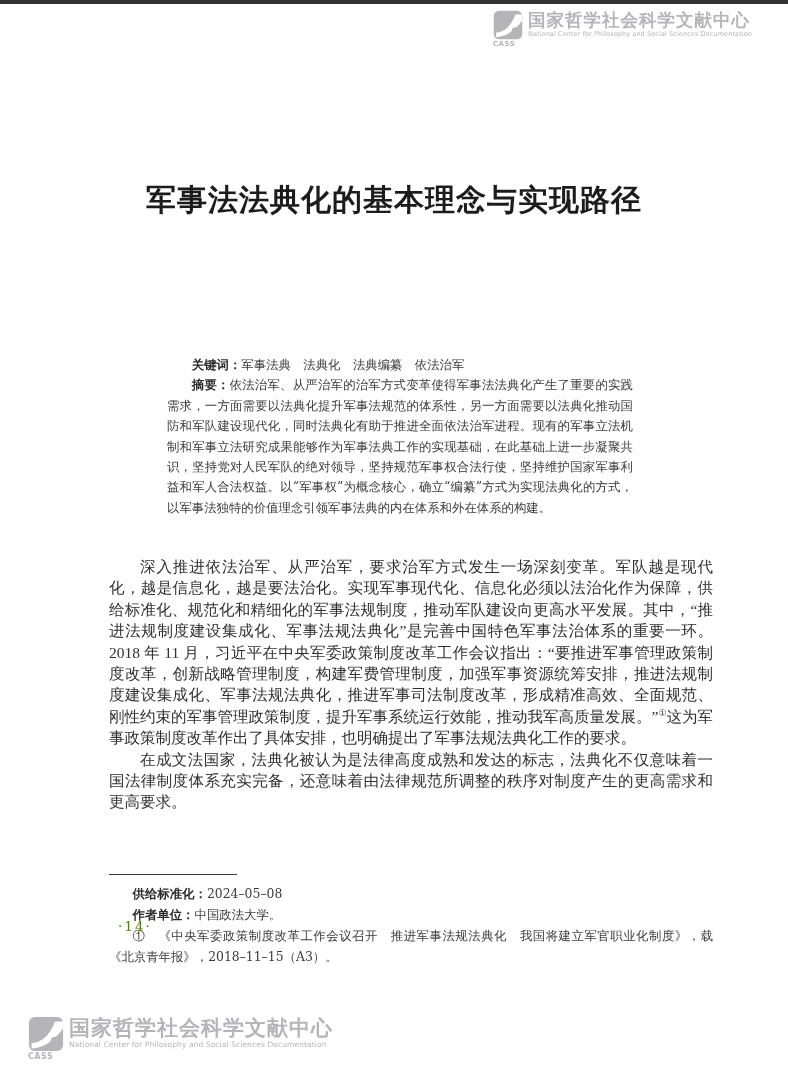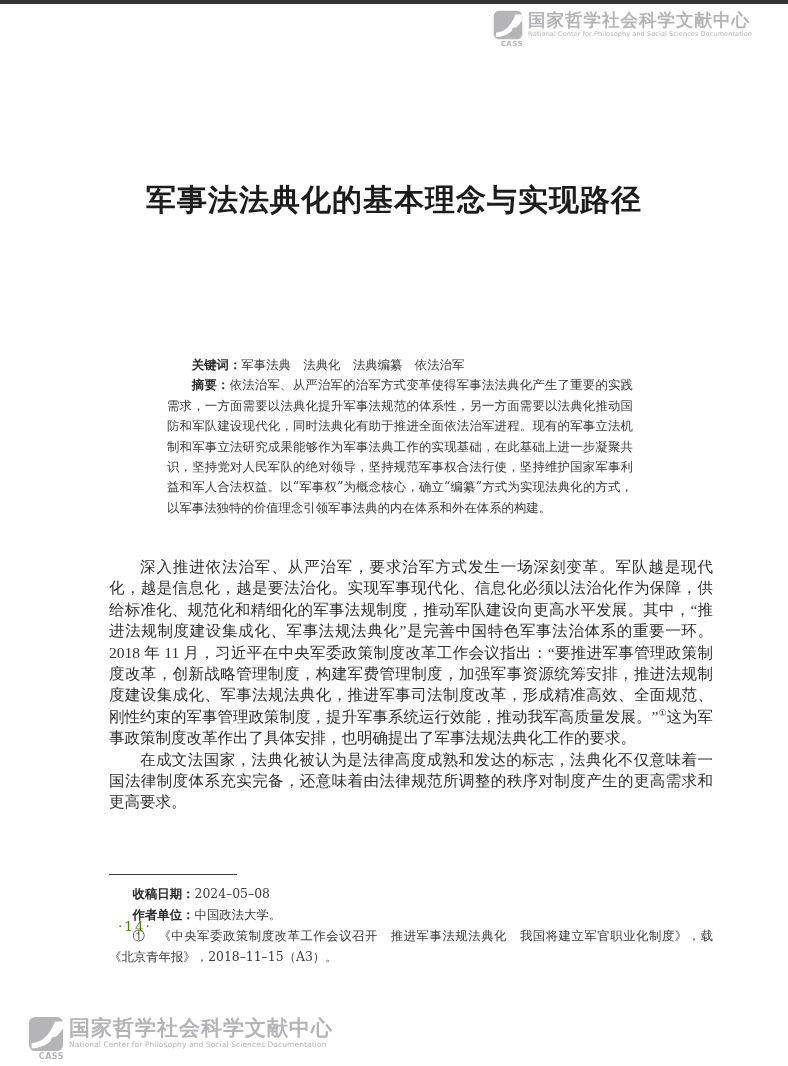--- a/index.html
+++ b/index.html
@@ -13,21 +13,21 @@
     color:#2f2f2f;
   }
   .topbar {
     position:absolute; top:0; left:0; right:0; height:4px;
     background:#333333;
   }
   
   .brand { position:absolute; display:flex; align-items:flex-start; color:#b5b5b8; }
   .brand-header { top:10px; right:36px; }
   .brand-footer { top:1016px; left:28px; }
-  .brand-col1 { display:flex; flex-direction:column; align-items:flex-end; margin-right:5px; }
+  .brand-col1 { display:flex; flex-direction:column; align-items:flex-start; margin-right:5px; }
   .brand-icon svg { display:block; }
   .brand-abbr {
     font-family:"DejaVu Sans","Liberation Sans",sans-serif;
     font-weight:bold; letter-spacing:0.5px; line-height:1; margin-top:1px;
   }
   .brand-header .brand-abbr { font-size:7px; }
   .brand-footer .brand-abbr { font-size:8px; }
   .brand-zh {
     font-family:"DejaVu Sans","Liberation Sans",sans-serif;
     font-weight:bold; line-height:1.15; letter-spacing:1px; white-space:nowrap;
@@ -127,21 +127,21 @@
     <p class="para-indent"><span class="label-b">摘要：</span><span>依法治军、从严治军的治军方式变革使得军事法法典化产生了重要的实践需求，一方面需要以法典化提升军事法规范的体系性，另一方面需要以法典化推动国防和军队建设现代化，同时法典化有助于推进全面依法治军进程。现有的军事立法机制和军事立法研究成果能够作为军事法典工作的实现基础，在此基础上进一步凝聚共识，坚持党对人民军队的绝对领导，坚持规范军事权合法行使，坚持维护国家军事利益和军人合法权益。以“军事权”为概念核心，确立“编纂”方式为实现法典化的方式，以军事法独特的价值理念引领军事法典的内在体系和外在体系的构建。</span></p>
   </div>
 
   <div class="body-block">
     <p><span>深入推进依法治军、从严治军，要求治军方式发生一场深刻变革。军队越是现代化，越是信息化，越是要法治化。实现军事现代化、信息化必须以法治化作为保障，供给标准化、规范化和精细化的军事法规制度，推动军队建设向更高水平发展。其中，“推进法规制度建设集成化、军事法规法典化”是完善中国特色军事法治体系的重要一环。2018 年 11 月，习近平在中央军委政策制度改革工作会议指出：“要推进军事管理政策制度改革，创新战略管理制度，构建军费管理制度，加强军事资源统筹安排，推进法规制度建设集成化、军事法规法典化，推进军事司法制度改革，形成精准高效、全面规范、刚性约束的军事管理政策制度，提升军事系统运行效能，推动我军高质量发展。”</span><sup class="fn-ref">①</sup><span>这为军事政策制度改革作出了具体安排，也明确提出了军事法规法典化工作的要求。</span></p>
     <p>在成文法国家，法典化被认为是法律高度成熟和发达的标志，法典化不仅意味着一国法律制度体系充实完备，还意味着由法律规范所调整的秩序对制度产生的更高需求和更高要求。</p>
   </div>
 
   <div class="footnote-sep"></div>
   <div class="footnotes">
-    <p><span class="label-b">收稿日期：</span><span>2024–05–08</span></p>
+    <p><span class="label-b">供给标准化：</span><span>2024–05–08</span></p>
     <p><span class="label-b">作者单位：</span><span>中国政法大学。</span></p>
     <p><span>①</span><span>　</span><span>《中央军委政策制度改革工作会议召开　推进军事法规法典化　我国将建立军官职业化制度》，载《北京青年报》，2018–11–15（A3）。</span></p>
   </div>
 
   <div class="page-number">·14·</div>
 
   <div class="brand brand-footer">
     <div class="brand-col1">
       <span class="brand-icon">
         <svg width="36" height="36" viewBox="0 0 40 40">

